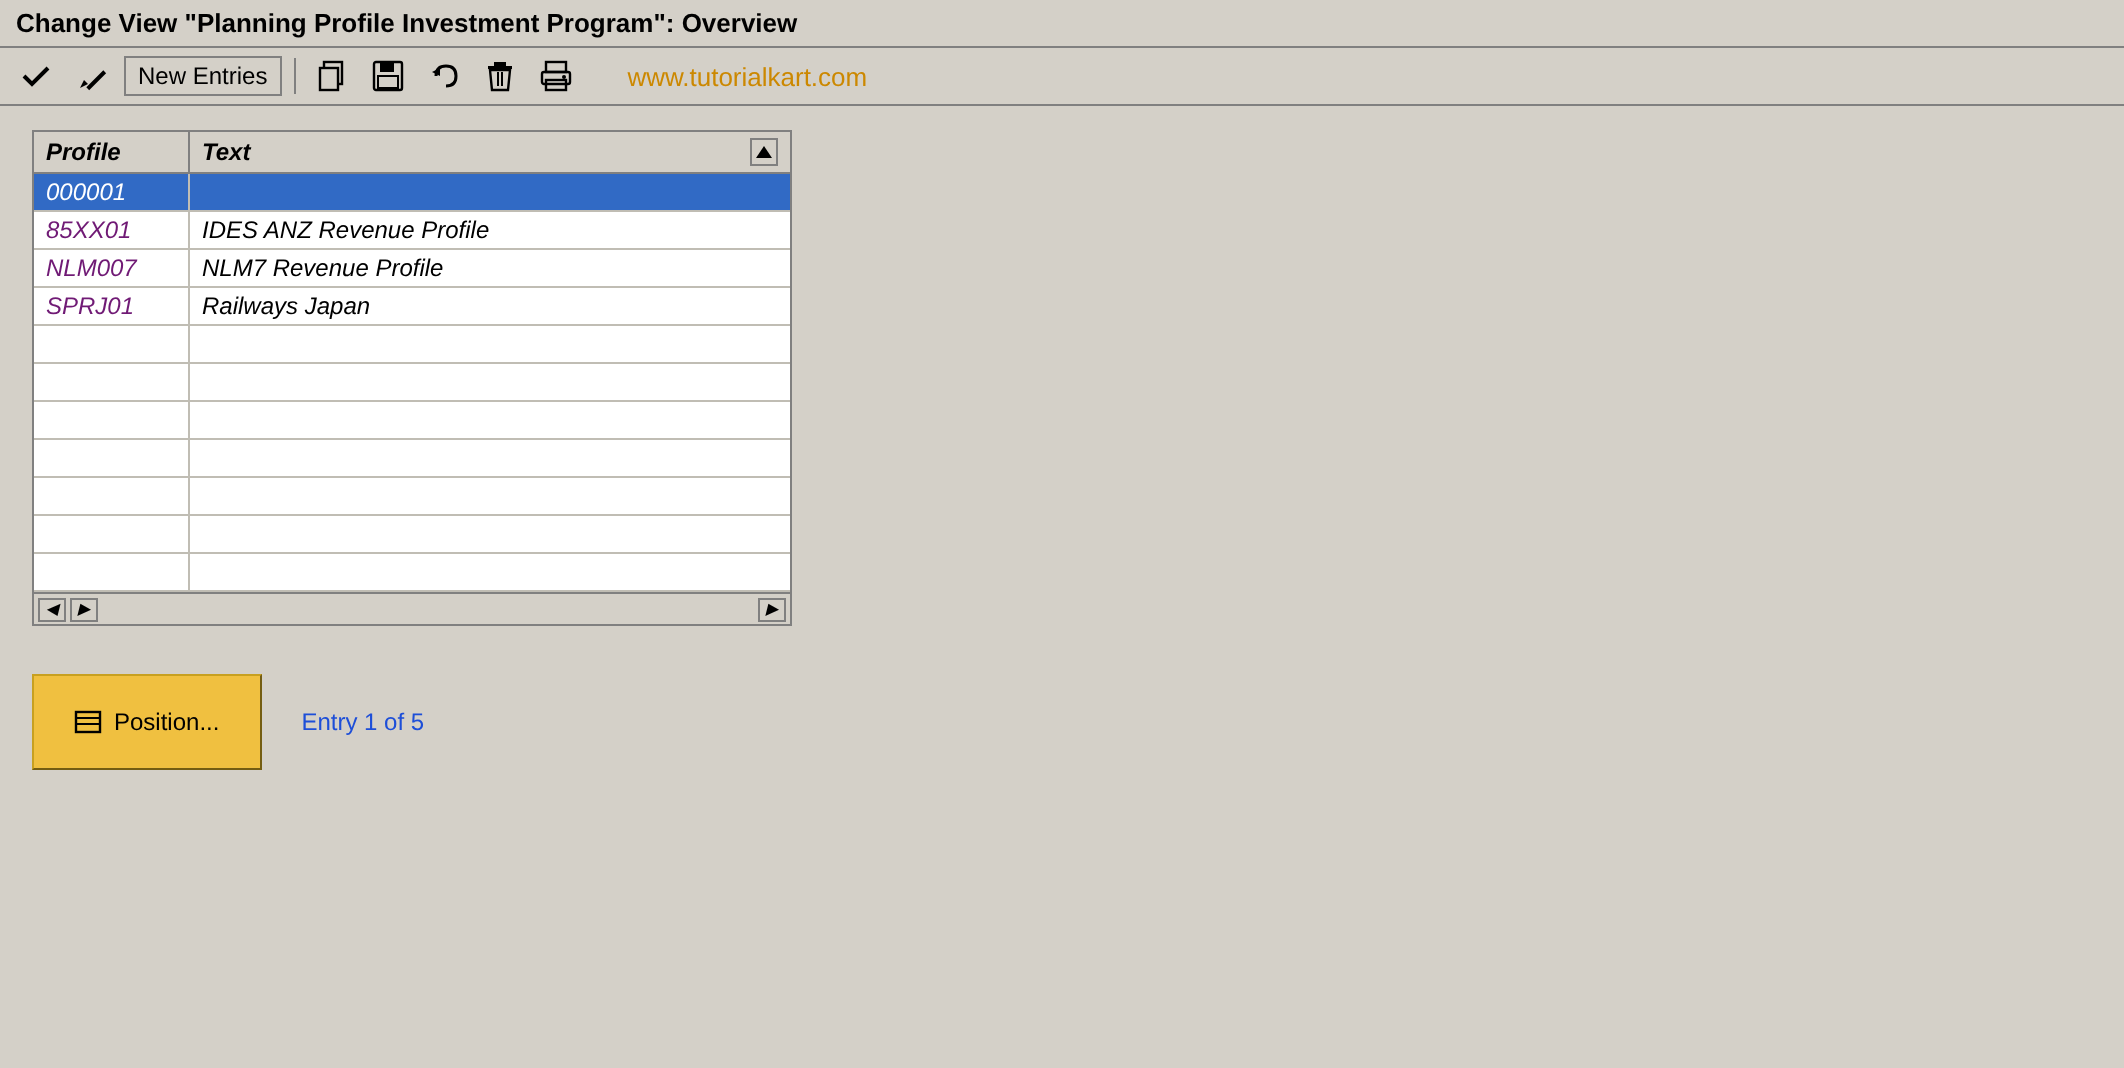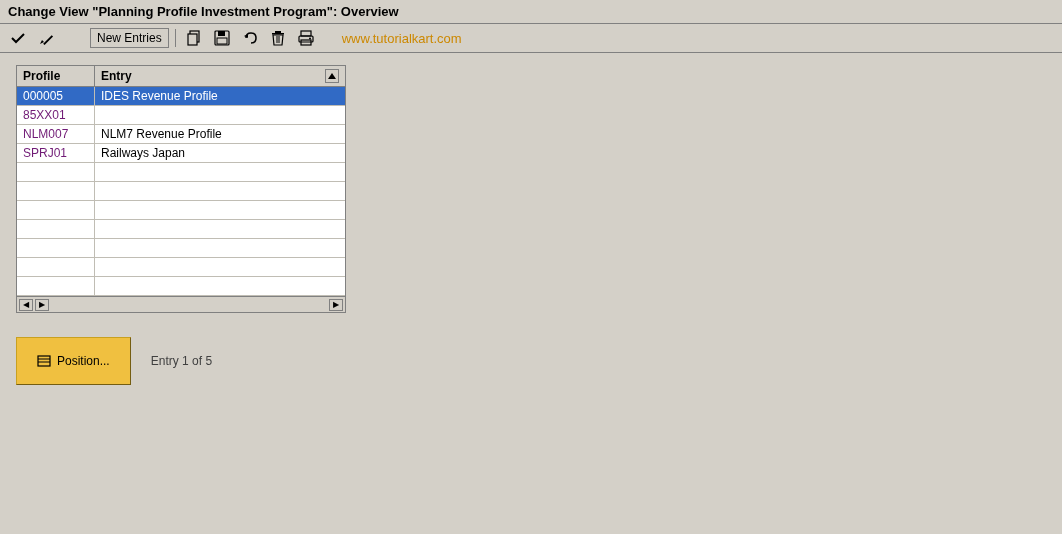--- a/index.html
+++ b/index.html
@@ -42,21 +42,20 @@
       justify-content: center;
       font-size: 14px;
     }
 
     .toolbar-text-btn {
       background: #d4d0c8;
       border: 1px solid #808080;
       padding: 2px 6px;
       cursor: pointer;
       font-size: 12px;
-      margin-left: 28px;
     }
 
     .toolbar-separator {
       width: 1px;
       height: 18px;
       background: #808080;
       margin: 0 2px;
     }
 
     .watermark {
@@ -66,22 +65,23 @@
     }
 
     
     .content {
       padding: 12px 16px;
     }
 
     
     .table-container {
       border: 1px solid #808080;
-      width: 330px;
+      width: 380px;
       background: #fff;
+      font-style: italic;
     }
 
     .table-header {
       display: flex;
       background: #d4d0c8;
       border-bottom: 1px solid #808080;
     }
 
     .col-profile {
       width: 78px;
@@ -182,21 +182,21 @@
       padding: 16px 20px;
       cursor: pointer;
       font-size: 12px;
       display: flex;
       align-items: center;
       gap: 6px;
     }
 
     .entry-info {
       font-size: 12px;
-      color: #404040;
+      color: #1d4ed8;
     }
 
     .col-sort-icon {
       width: 14px;
       height: 14px;
       background: #d4d0c8;
       border: 1px solid #808080;
       display: flex;
       align-items: center;
       justify-content: center;
@@ -279,36 +279,36 @@
 
 <div class="content">
 
   <div class="table-container">
 
     <div class="table-header">
       <div class="th-cell col-profile">
         <span>Profile</span>
       </div>
       <div class="th-cell col-text">
-        <span>Entry</span>
+        <span>Text</span>
         <div class="col-sort-icon">
           <svg width="10" height="10" viewBox="0 0 10 10">
             <polygon points="5,2 9,8 1,8" fill="#000"></polygon>
           </svg>
         </div>
       </div>
     </div>
 
     <div class="table-body" id="table-body">
     <div class="table-row selected">
-          <div class="td-cell col-profile">000005</div>
-          <div class="td-cell text-col col-text">IDES Revenue Profile</div>
+          <div class="td-cell col-profile">000001</div>
         </div>
         <div class="table-row">
           <div class="td-cell col-profile">85XX01</div>
+          <div class="td-cell text-col col-text">IDES ANZ Revenue Profile</div>
         </div>
         <div class="table-row">
           <div class="td-cell col-profile">NLM007</div>
           <div class="td-cell text-col col-text">NLM7 Revenue Profile</div>
         </div>
         <div class="table-row">
           <div class="td-cell col-profile">SPRJ01</div>
           <div class="td-cell text-col col-text">Railways Japan</div>
         </div>
         <div class="table-row empty">

